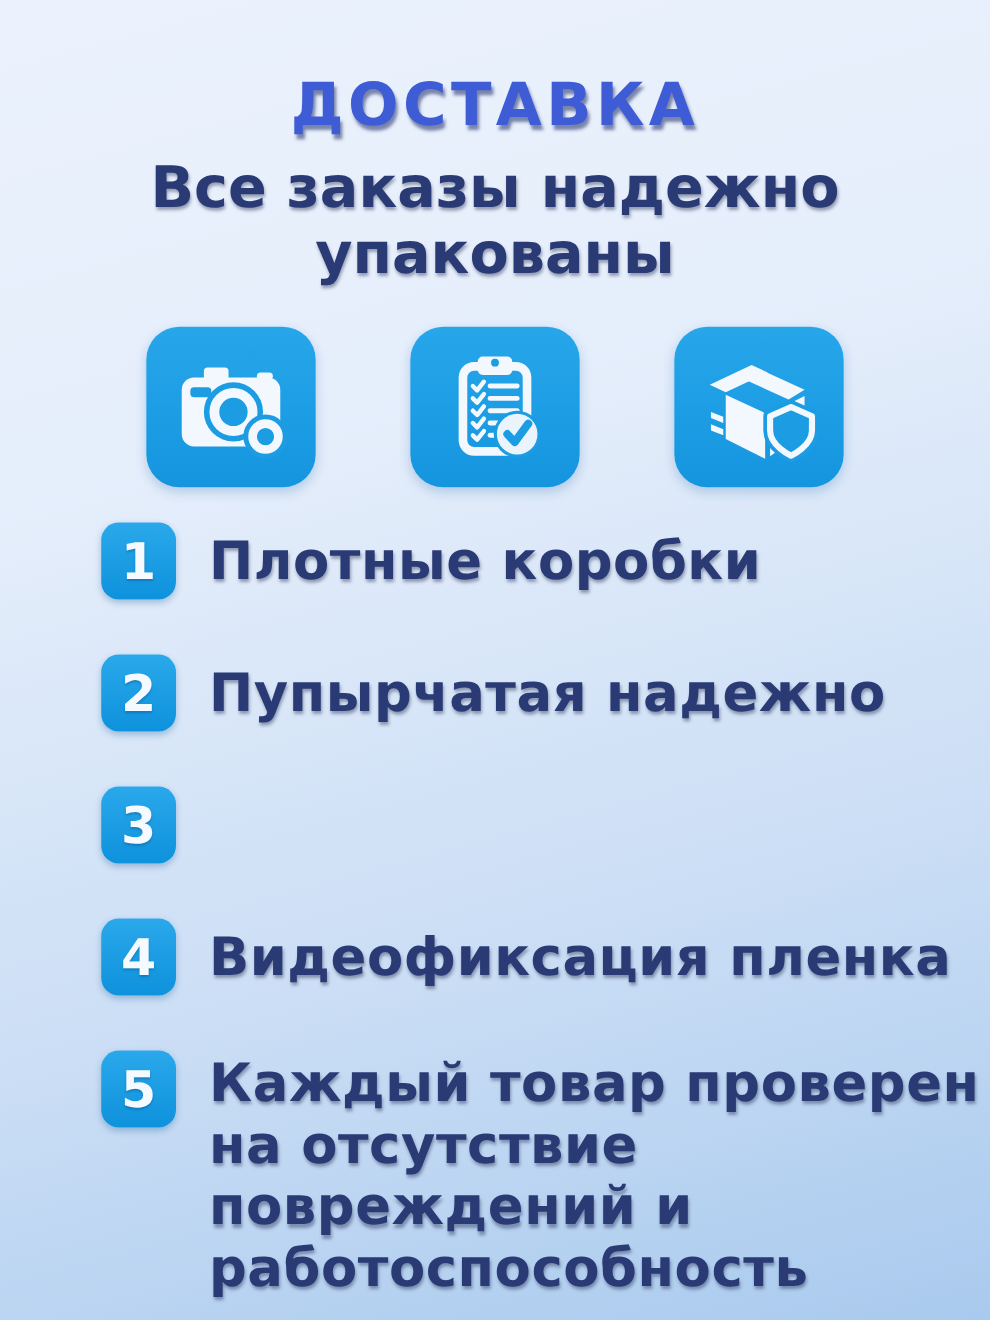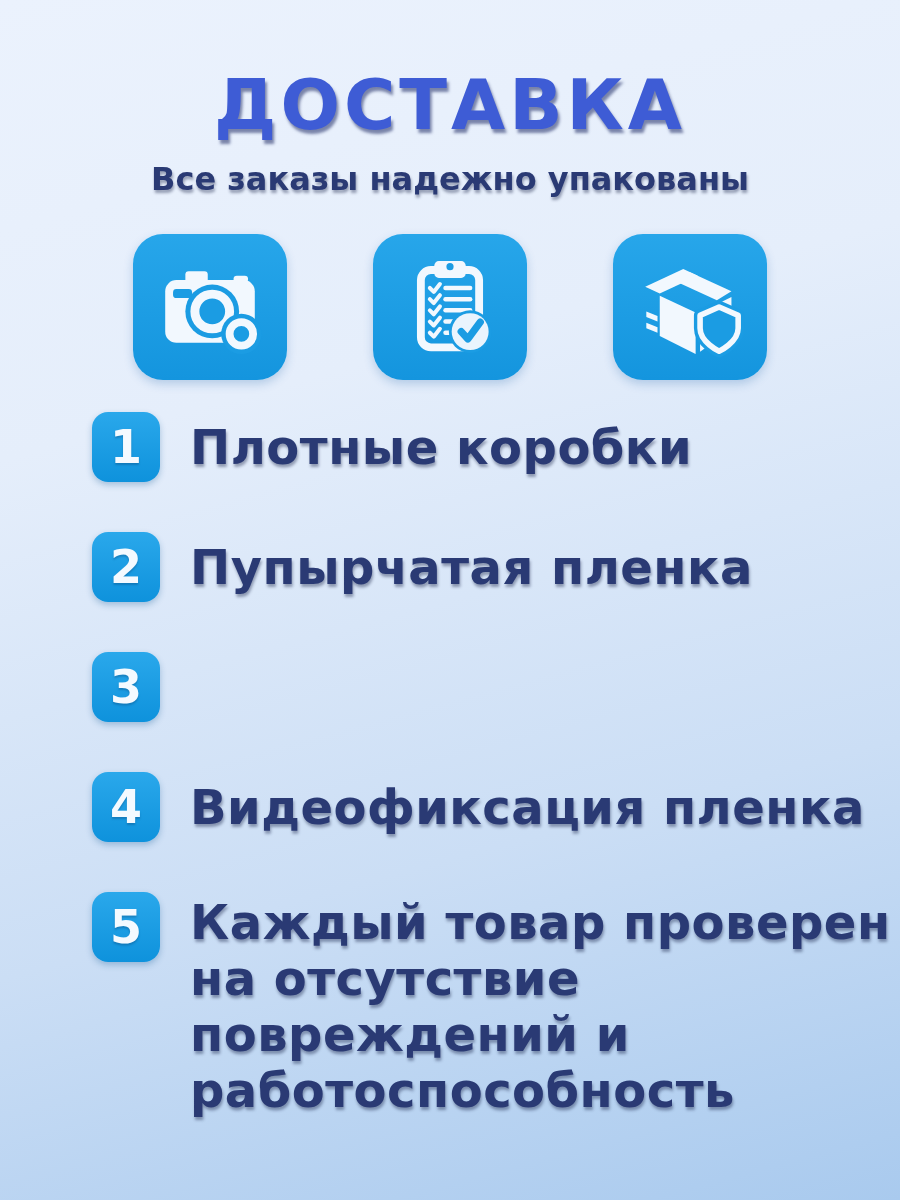--- a/index.html
+++ b/index.html
@@ -6,30 +6,30 @@
   .page{
     position:relative;
     width:900px;height:1200px;
     overflow:hidden;
     font-family:"DejaVu Sans","Liberation Sans",sans-serif;
     background:linear-gradient(165deg,#EBF2FD 0%,#E5EEFB 32%,#CBDEF5 68%,#A9CAEE 100%);
   }
   .title{
     margin:64px 0 0 0;
     text-align:center;
-    font-size:70px;
+    font-size:54px;
     font-weight:bold;
     letter-spacing:4px;
     color:#3E5CD5;
     text-shadow:2px 4px 3px rgba(30,42,100,0.55);
   }
   .subtitle{
     margin:14px 0 0 0;
     text-align:center;
-    font-size:32px;
+    font-size:52px;
     font-weight:bold;
     color:#2A3A74;
     text-shadow:1px 3px 3px rgba(22,32,70,0.40);
   }
   .icons-row{
     margin-top:36px;
     display:flex;
     justify-content:center;
     gap:86px;
   }
@@ -149,21 +149,21 @@
 
   <div class="list">
 
     <div class="list-item">
       <div class="num-badge">1</div>
       <div class="item-text">Плотные коробки</div>
     </div>
 
     <div class="list-item">
       <div class="num-badge">2</div>
-      <div class="item-text">Пупырчатая пленка</div>
+      <div class="item-text">Пупырчатая надежно</div>
     </div>
 
     <div class="list-item">
       <div class="num-badge">3</div>
     </div>
 
     <div class="list-item">
       <div class="num-badge">4</div>
       <div class="item-text">Видеофиксация пленка</div>
     </div>

